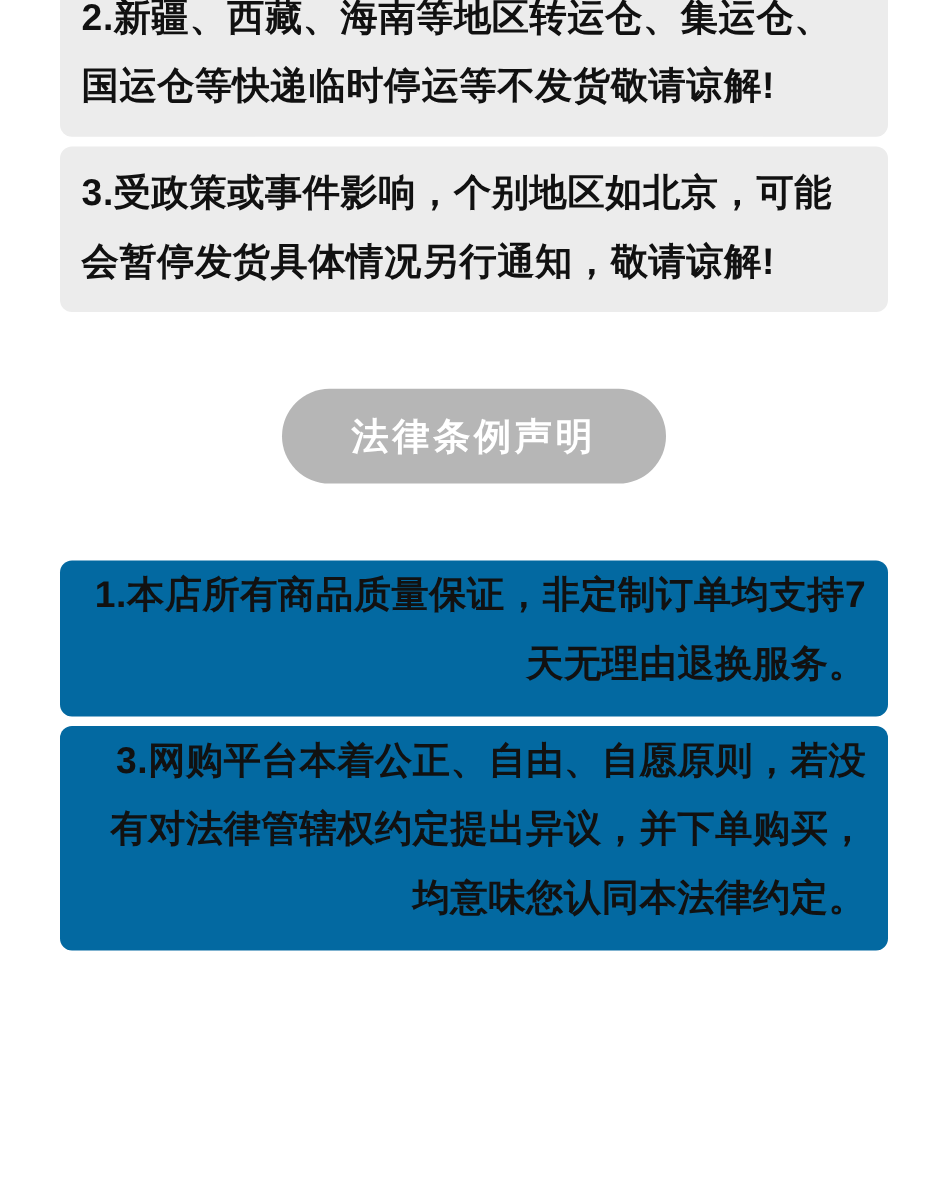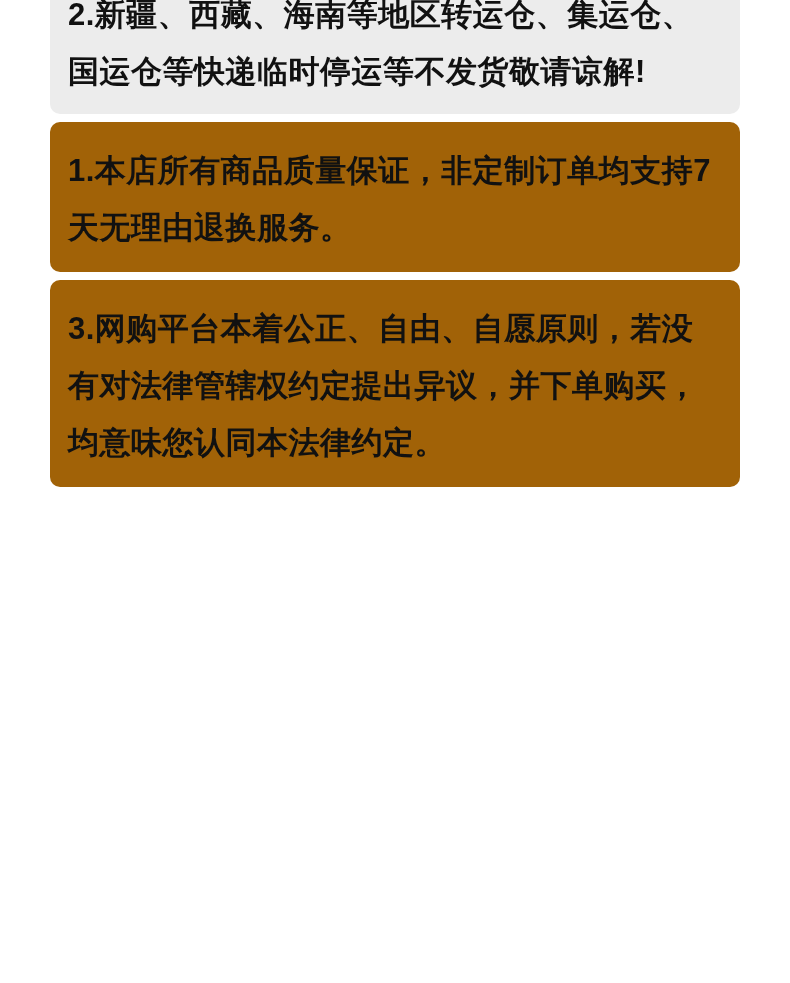--- a/index.html
+++ b/index.html
@@ -52,45 +52,52 @@
     background: #b6b6b6;
     color: #ffffff;
     border-radius: 44px;
     font-size: 31px;
     font-weight: bold;
     letter-spacing: 3px;
     padding: 24px 58px;
     line-height: 1;
   }
   .legal-block {
-    background: #a16207;
+    background: #0369a1;
     border-radius: 10px;
     margin: 0 50px 8px 50px;
-    padding: 20px 18px 16px 18px;
+    padding: 0 18px 16px 18px;
     box-sizing: border-box;
+    text-align: right;
   }
   .legal-text {
     font-size: 31px;
     font-weight: bold;
     line-height: 57px;
     letter-spacing: 0.5px;
     color: #111111;
     word-break: break-all;
   }
 </style>
 </head>
 <body>
 
 <div class="page">
 
   <div class="notice-block first">
     <div class="notice-text">2.新疆、西藏、海南等地区转运仓、集运仓、国运仓等快递临时停运等不发货敬请谅解!</div>
   </div>
 
+  <div class="notice-block">
+    <div class="notice-text">3.受政策或事件影响，个别地区如北京，可能会暂停发货具体情况另行通知，敬请谅解!</div>
+  </div>
 
+  <div class="section-title-wrap">
+    <div class="section-title">法律条例声明</div>
+  </div>
 
   <div class="legal-block">
     <div class="legal-text">1.本店所有商品质量保证，非定制订单均支持7天无理由退换服务。</div>
   </div>
 
 
   <div class="legal-block">
     <div class="legal-text">3.网购平台本着公正、自由、自愿原则，若没有对法律管辖权约定提出异议，并下单购买，均意味您认同本法律约定。</div>
   </div>
 

